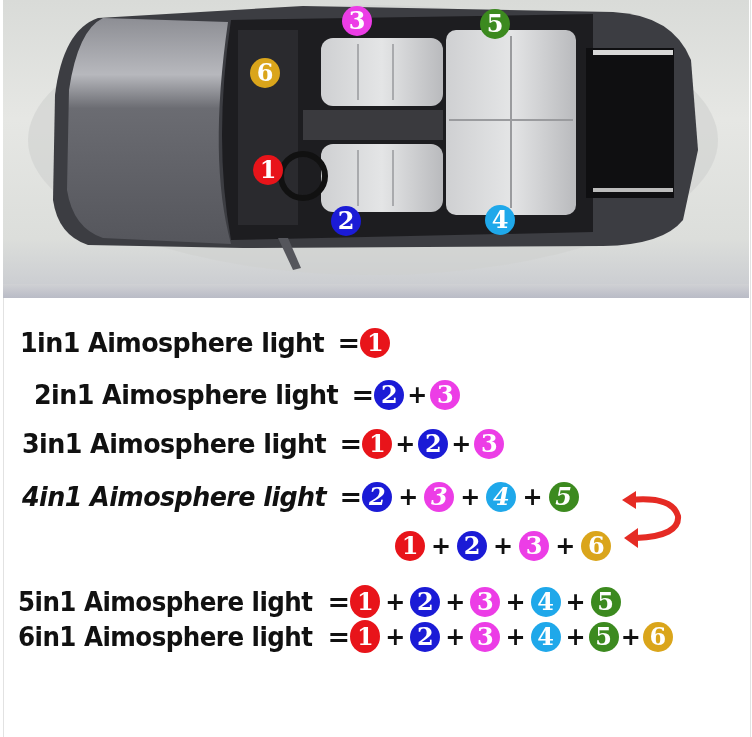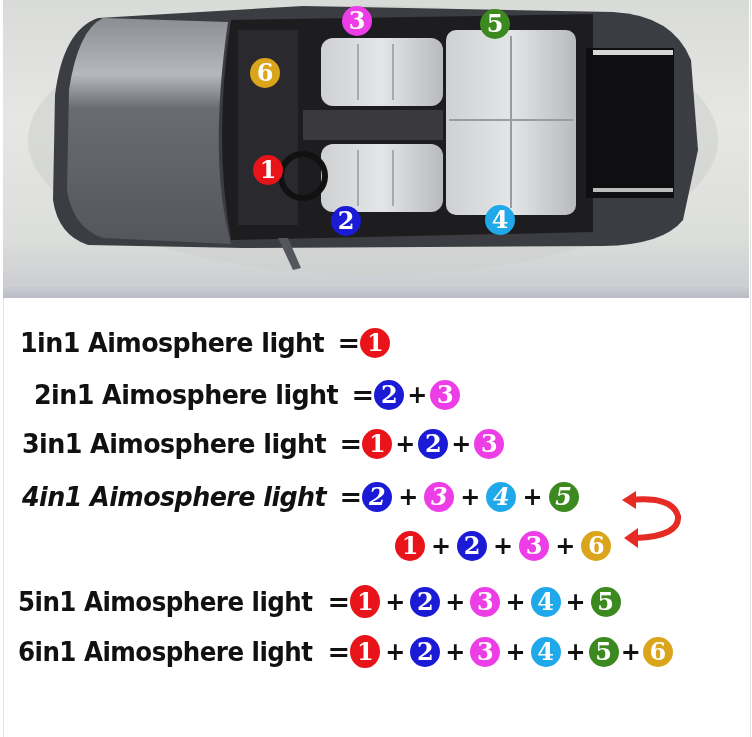--- a/index.html
+++ b/index.html
@@ -159,21 +159,21 @@
   <span class="plus" style="margin:0 5px;">+</span>
   <span class="chip" style="background: rgb(27, 27, 214);">2</span>
   <span class="plus" style="margin:0 5px;">+</span>
   <span class="chip" style="background: rgb(236, 61, 230);">3</span>
   <span class="plus" style="margin:0 5px;">+</span>
   <span class="chip" style="background: rgb(31, 168, 234);">4</span>
   <span class="plus" style="margin:0 5px;">+</span>
   <span class="chip" style="background: rgb(60, 138, 31);">5</span>
 </div>
 
-<div class="formula-row" style="left:18px; top:635px;">
+<div class="formula-row" style="left:18px; top:620px;">
   <span class="label" style="transform:scaleX(0.91);">6in1 Aimosphere light</span>
   <span class="eq" style="margin-left:-14px;">=</span>
   <span class="chip tall" style="background: rgb(232, 20, 26);">1</span>
   <span class="plus" style="margin:0 5px;">+</span>
   <span class="chip" style="background: rgb(27, 27, 214);">2</span>
   <span class="plus" style="margin:0 5px;">+</span>
   <span class="chip" style="background: rgb(236, 61, 230);">3</span>
   <span class="plus" style="margin:0 5px;">+</span>
   <span class="chip" style="background: rgb(31, 168, 234);">4</span>
   <span class="plus" style="margin:0 3px 0 5px;">+</span>

